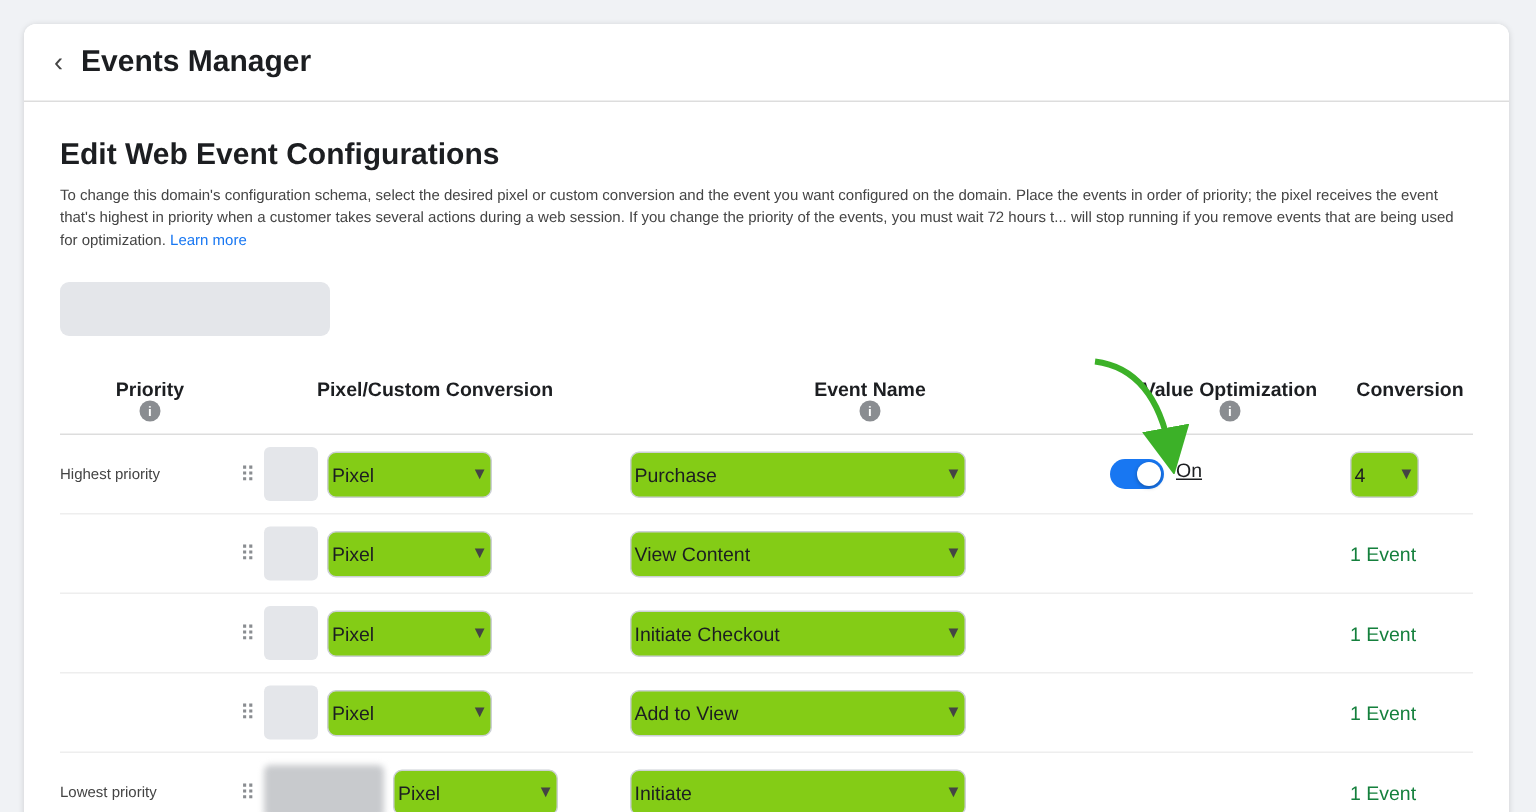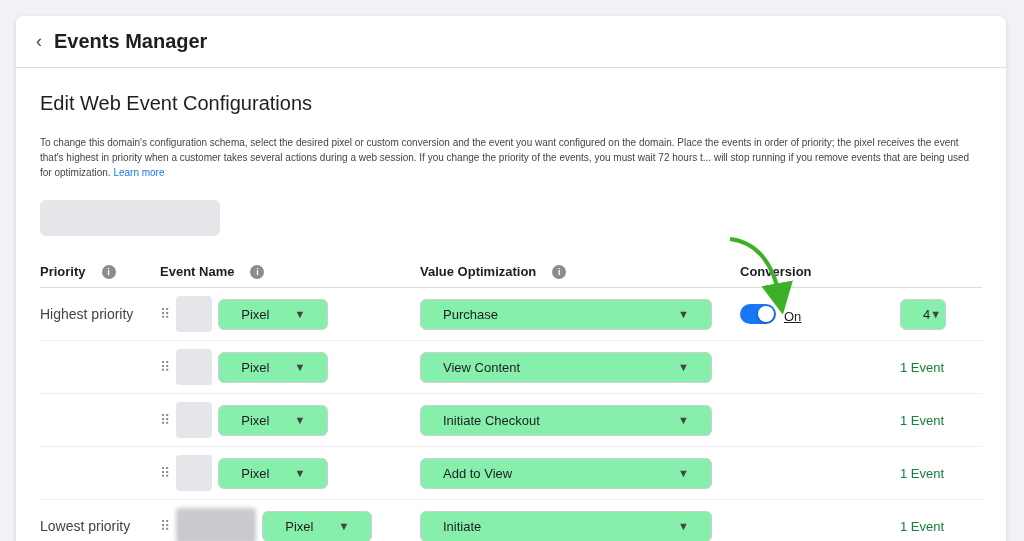--- a/index.html
+++ b/index.html
@@ -35,22 +35,22 @@
       font-size: 20px;
       font-weight: 700;
       color: #1c1e21;
     }
     .content-area {
       padding: 24px 24px 24px 24px;
       overflow: hidden;
     }
     .section-title {
       font-size: 20px;
-      font-weight: 400;
-      margin-bottom: 20px;
+      font-weight: 700;
+      margin-bottom: 8px;
     }
     .description-text {
       font-size: 10px;
       color: #444;
       line-height: 1.5;
       margin-bottom: 20px;
       max-width: 960px;
     }
     .learn-more {
       color: #1877f2;
@@ -72,21 +72,22 @@
       grid-template-columns: 120px 260px 320px 160px 80px;
       padding: 8px 0;
       border-bottom: 1px solid #ddd;
       font-weight: 700;
       font-size: 13px;
       color: #1c1e21;
     }
     .table-header .col {
       display: flex;
       align-items: center;
-      gap: 16px;
+      gap: 0;
+      flex-direction: column;
     }
     .info-icon {
       width: 14px;
       height: 14px;
       background: #8a8d91;
       border-radius: 50%;
       display: inline-flex;
       align-items: center;
       justify-content: center;
       color: #fff;
@@ -95,21 +96,21 @@
       cursor: pointer;
     }
     .table-row {
       display: grid;
       grid-template-columns: 120px 260px 320px 160px 80px;
       padding: 8px 0;
       border-bottom: 1px solid #eee;
       align-items: center;
     }
     .priority-label {
-      font-size: 14px;
+      font-size: 10px;
       color: #444;
     }
     .pixel-cell {
       display: flex;
       align-items: center;
       gap: 6px;
     }
     .drag-handle {
       color: #8a8d91;
       font-size: 14px;
@@ -127,38 +128,38 @@
       background: #c8cacd;
       border-radius: 4px;
       filter: blur(2px);
     }
     .select-box {
       display: flex;
       align-items: center;
       justify-content: space-between;
       border: 1px solid #ccd0d5;
       border-radius: 6px;
-      padding: 7px 22px;
-      background: #86efac;
+      padding: 7px 2px;
+      background: #84cc16;
       cursor: pointer;
       font-size: 13px;
     }
     .pixel-select {
       width: 110px;
     }
     .event-select {
-      width: 292px;
+      width: 224px;
     }
     .chevron-icon {
       font-size: 11px;
       color: #444;
     }
     .toggle-cell {
       display: flex;
-      align-items: flex-end;
+      align-items: flex-start;
       gap: 8px;
       position: relative;
       text-decoration: underline;
     }
     .toggle-switch {
       width: 36px;
       height: 20px;
       background: #1877f2;
       border-radius: 10px;
       position: relative;
@@ -214,20 +215,23 @@
     </div>
 
     <div class="pixel-selector-placeholder"></div>
 
     <div class="table-container">
 
       <div class="table-header">
         <div class="col">
           <span>Priority</span>
           <span class="info-icon">i</span>
+        </div>
+        <div class="col">
+          <span>Pixel/Custom Conversion</span>
         </div>
         <div class="col">
           <span>Event Name</span>
           <span class="info-icon">i</span>
         </div>
         <div class="col">
           <span>Value Optimization</span>
           <span class="info-icon">i</span>
         </div>
         <div class="col">

